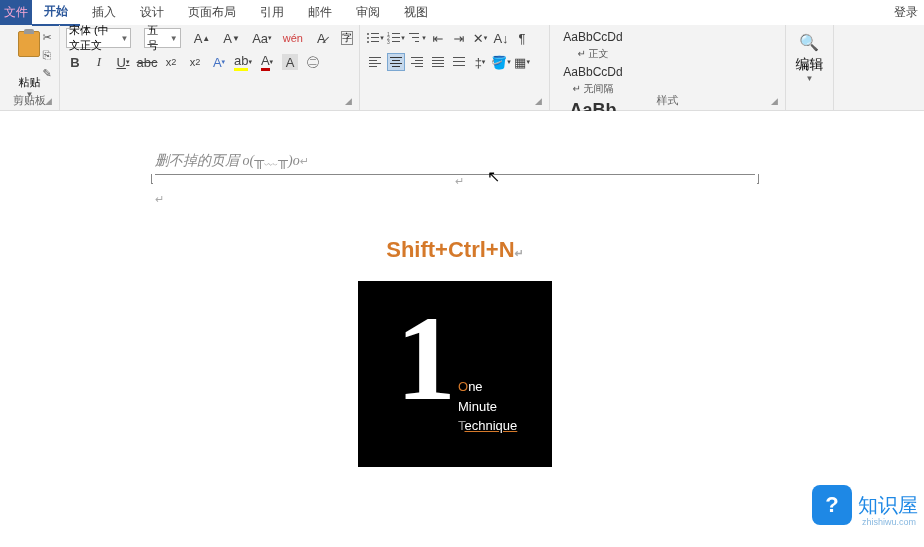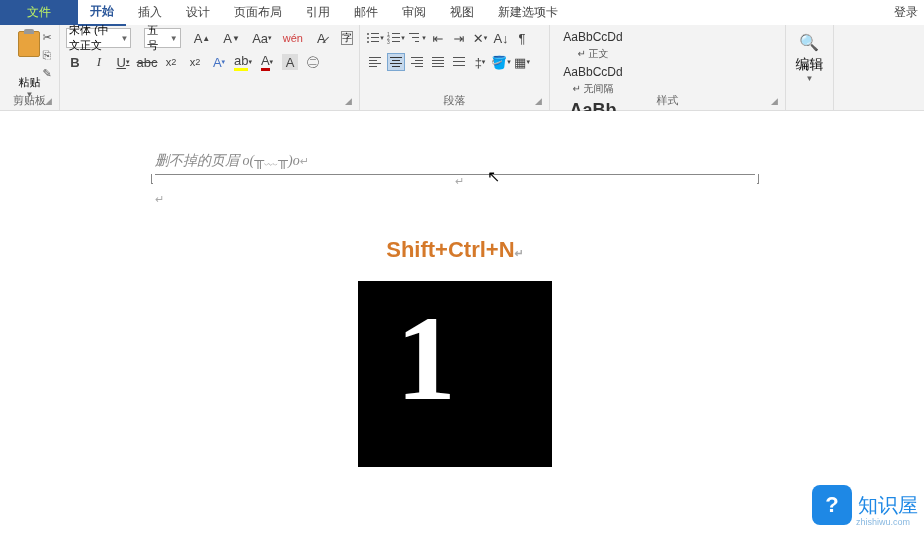--- a/index.html
+++ b/index.html
@@ -1,21 +1,21 @@
 <!DOCTYPE html>
 <html><head>
 <meta charset="utf-8">
 <style>
 * { margin: 0; padding: 0; box-sizing: border-box; font-family: "Microsoft YaHei", sans-serif; }
 body { width: 924px; height: 547px; background: #fff; overflow: hidden; position: relative; }
 
 
 .tab-bar { height: 25px; background: #fff; display: flex; align-items: center; font-size: 12px; }
 .tab { padding: 4px 12px; cursor: pointer; color: #444; }
-.tab.file { background: #2b579a; color: #bef264; padding: 4px 27px; }
+.tab.file { background: #2b579a; color: #f9a8d4; padding: 4px 4px; }
 .tab.active { color: #2b579a; font-weight: bold; border-bottom: 2px solid #2b579a; }
 .login { margin-left: auto; padding-right: 6px; color: #444; font-size: 12px; }
 
 
 .ribbon { height: 86px; background: #f3f3f3; border-bottom: 1px solid #ddd; display: flex; }
 .group { border-right: 1px solid #ddd; padding: 2px 6px 2px 6px; display: flex; flex-direction: column; position: relative; }
 .group-label { font-size: 11px; color: #666; text-align: center; position: absolute; bottom: 2px; left: 0; right: 0; }
 .group-launcher { position: absolute; right: 2px; bottom: 2px; width: 12px; height: 12px; font-size: 9px; color: #999; }
 
 
@@ -75,38 +75,37 @@
 .big-one { color: #fff; font-size: 120px; font-family: "Times New Roman", serif; font-weight: bold; line-height: 1; position: absolute; left: 38px; top: 18px; }
 .logo-text { position: absolute; left: 100px; top: 96px; text-align: left; font-size: 13px; line-height: 1.5; }
 .lt-o { color: #d5792a; } .lt-m { color: #fff; } .lt-t { color: #999; }
 .lt-rest { color: #fff; }
 .lt-und { text-decoration: underline; text-decoration-color: #d5792a; }
 
 
 .watermark { position: absolute; right: 6px; bottom: 6px; display: flex; align-items: center; gap: 6px; }
 .wm-icon { width: 40px; height: 40px; background: #1e88e5; border-radius: 8px; display: flex; align-items: center; justify-content: center; color: #fff; font-size: 22px; font-weight: bold; }
 .wm-text { color: #1e88e5; font-size: 20px; font-weight: normal; }
-.wm-url { position: absolute; right: 8px; bottom: -2px; font-size: 9px; color: #88b8e0; }
+.wm-url { position: absolute; right: 2px; bottom: -2px; font-size: 9px; color: #88b8e0; }
 
 svg { display: block; }
 </style>
 </head>
 <body>
 
 <div class="tab-bar">
   <div class="tab file">文件</div>
   <div class="tab active">开始</div>
   <div class="tab">插入</div>
   <div class="tab">设计</div>
   <div class="tab">页面布局</div>
   <div class="tab">引用</div>
   <div class="tab">邮件</div>
   <div class="tab">审阅</div>
   <div class="tab">视图</div>
-  <div class="tab">新建选项卡</div>
   <div class="login">登录</div>
 </div>
 
 <div class="ribbon">
 
   <div class="group g-clipboard">
     <div class="paste-big">
       <div class="paste-icon">
         <div class="paste-board"></div>
           <div class="paste-clip"></div>
@@ -237,21 +236,20 @@
           <svg width="12" height="10">
             <rect y="0" width="12" height="1" fill="#555"></rect>
             <rect y="4" width="12" height="1" fill="#555"></rect>
             <rect y="8" width="12" height="1" fill="#555"></rect>
           </svg>
         </div>
       <div class="ico-btn">‡<span style="font-size:7px">▾</span></div>
       <div class="ico-btn">🪣<span style="font-size:7px">▾</span></div>
       <div class="ico-btn">▦<span style="font-size:7px">▾</span></div>
     </div>
-    <div class="group-label">段落</div>
     <div class="group-launcher">◢</div>
   </div>
 
   <div class="group g-styles">
     <div class="style-box">
       <div class="style-preview">AaBbCcDd</div>
       <div class="style-name">↵ 正文</div>
     </div>
     <div class="style-box">
       <div class="style-preview">AaBbCcDd</div>
@@ -285,20 +283,25 @@
       <div class="header-bracket-l"></div>
       <span class="para-mark" style="position:absolute;left:50%;bottom:-14px">↵</span>
       <div class="header-bracket-r"></div>
       <div class="cursor-arrow">↖</div>
     </div>
     <div style="text-align:left;margin-top:14px"><span class="para-mark">↵</span></div>
     <div class="body-content">
       <div class="shortcut"><span>Shift+Ctrl+N</span><span class="para-mark">↵</span></div>
       <div class="logo-box">
         <div class="big-one">1</div>
+        <div class="logo-text">
+          <div><span class="lt-o">O</span><span class="lt-rest">ne</span></div>
+          <div><span class="lt-m">M</span><span class="lt-rest">inute</span></div>
+          <div><span class="lt-t">T</span><span class="lt-rest lt-und">echnique</span></div>
+        </div>
       </div>
     </div>
   </div>
 
   <div class="watermark">
     <div class="wm-icon">?</div>
     <div>
       <div class="wm-text">知识屋</div>
       <div class="wm-url">zhishiwu.com</div>
     </div>

